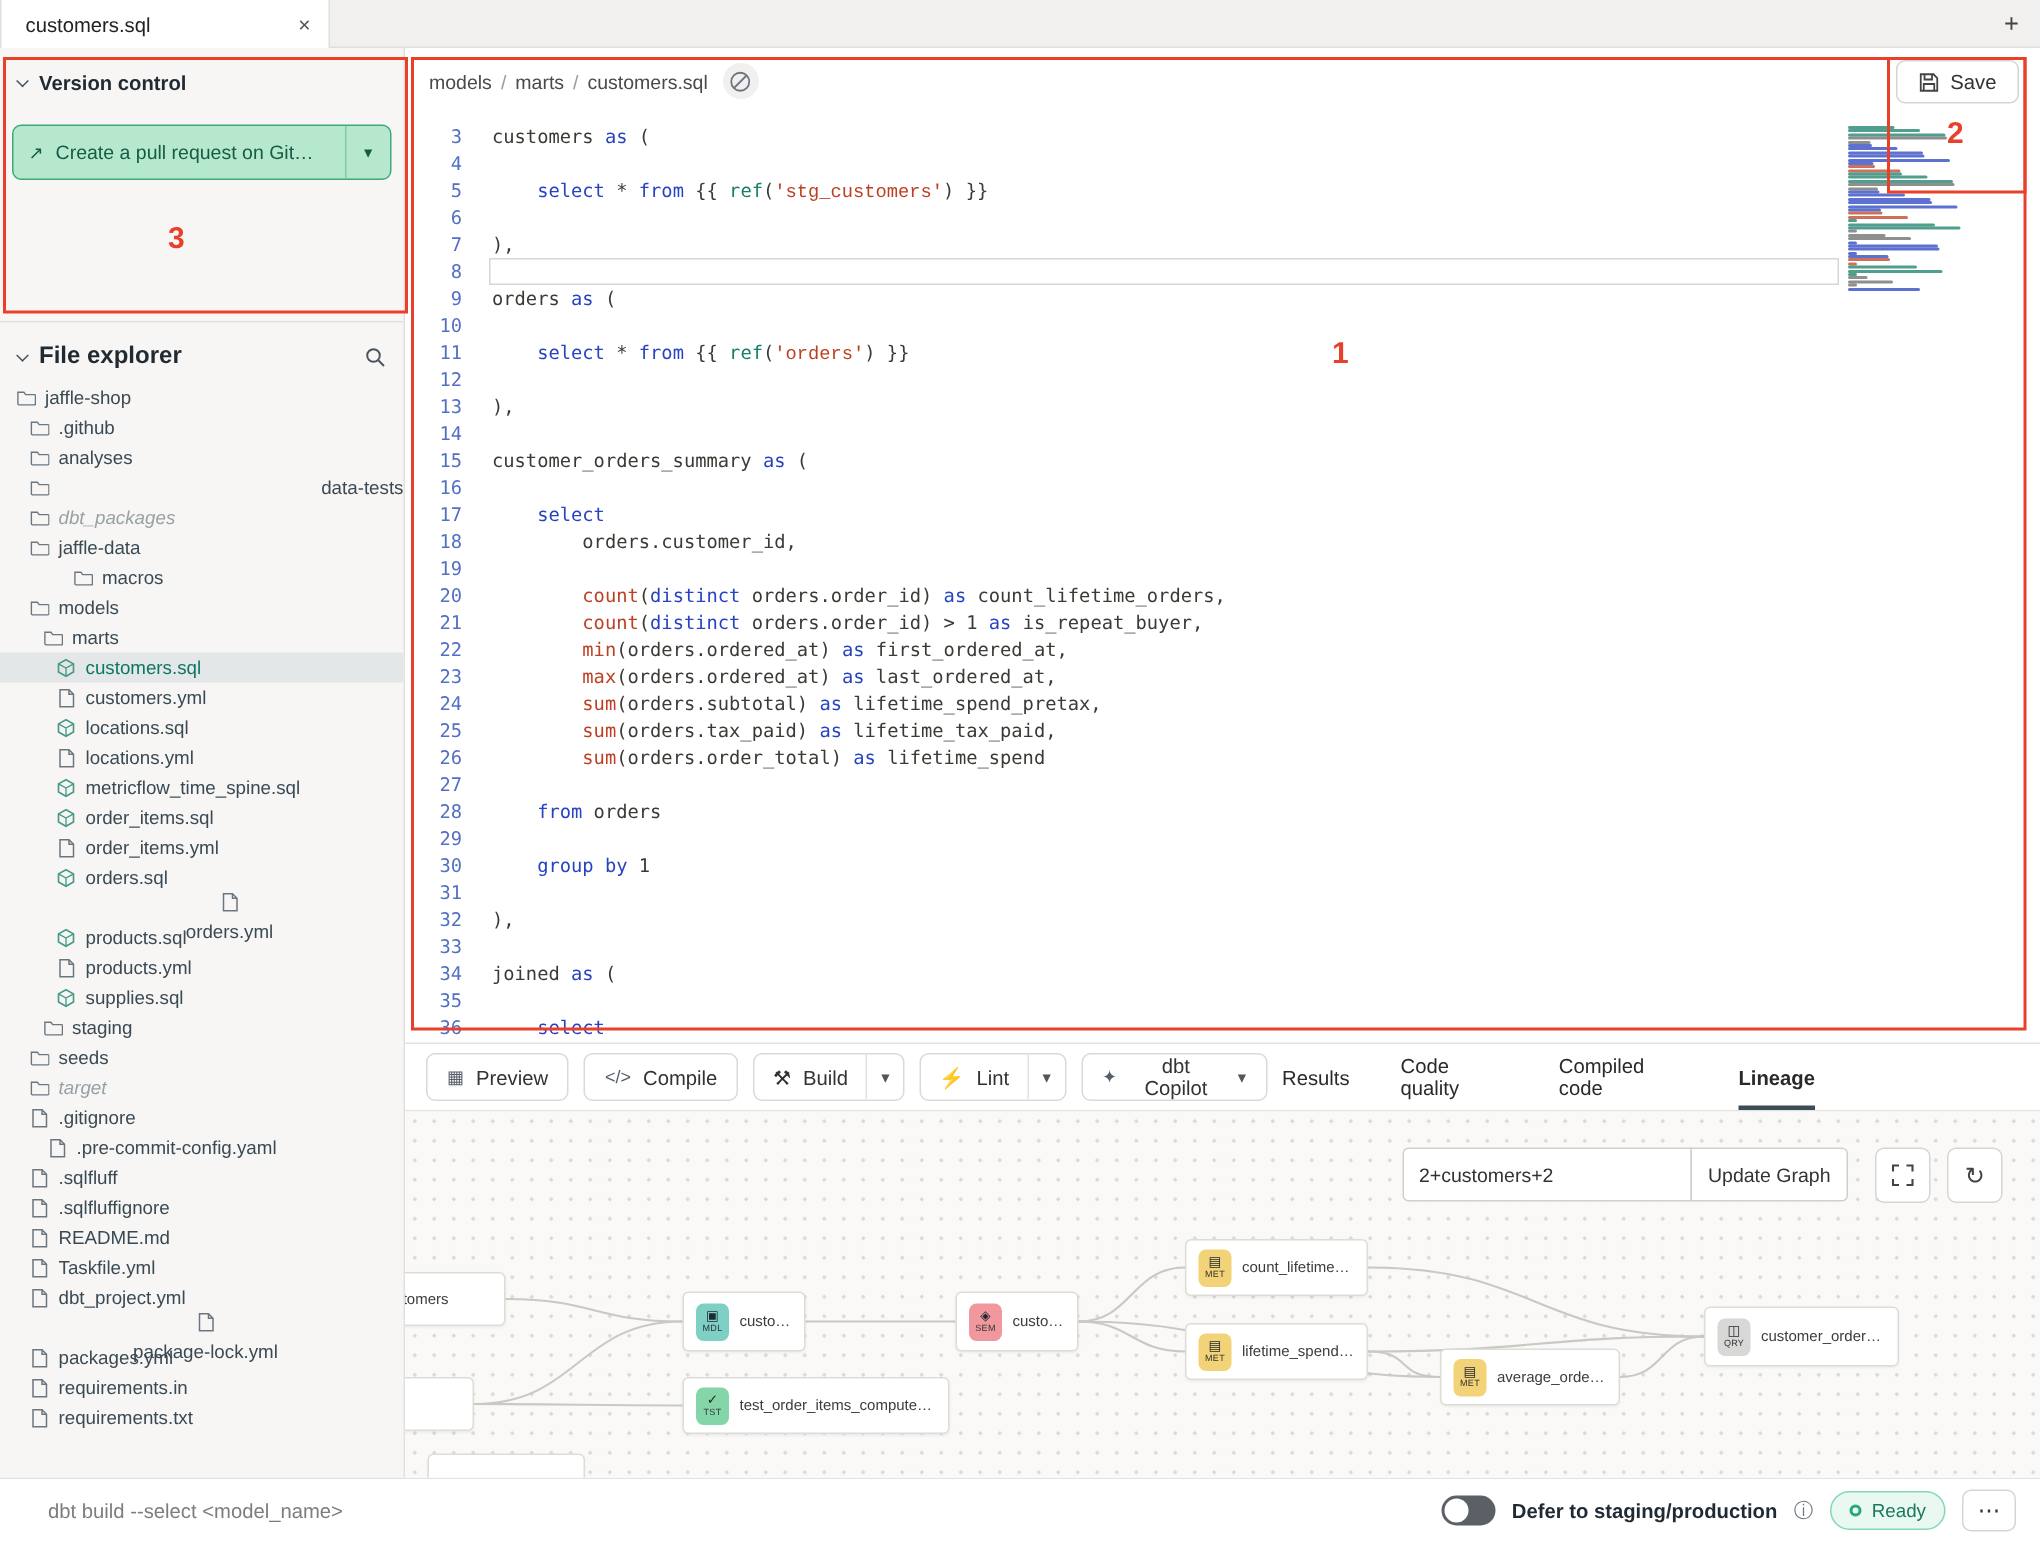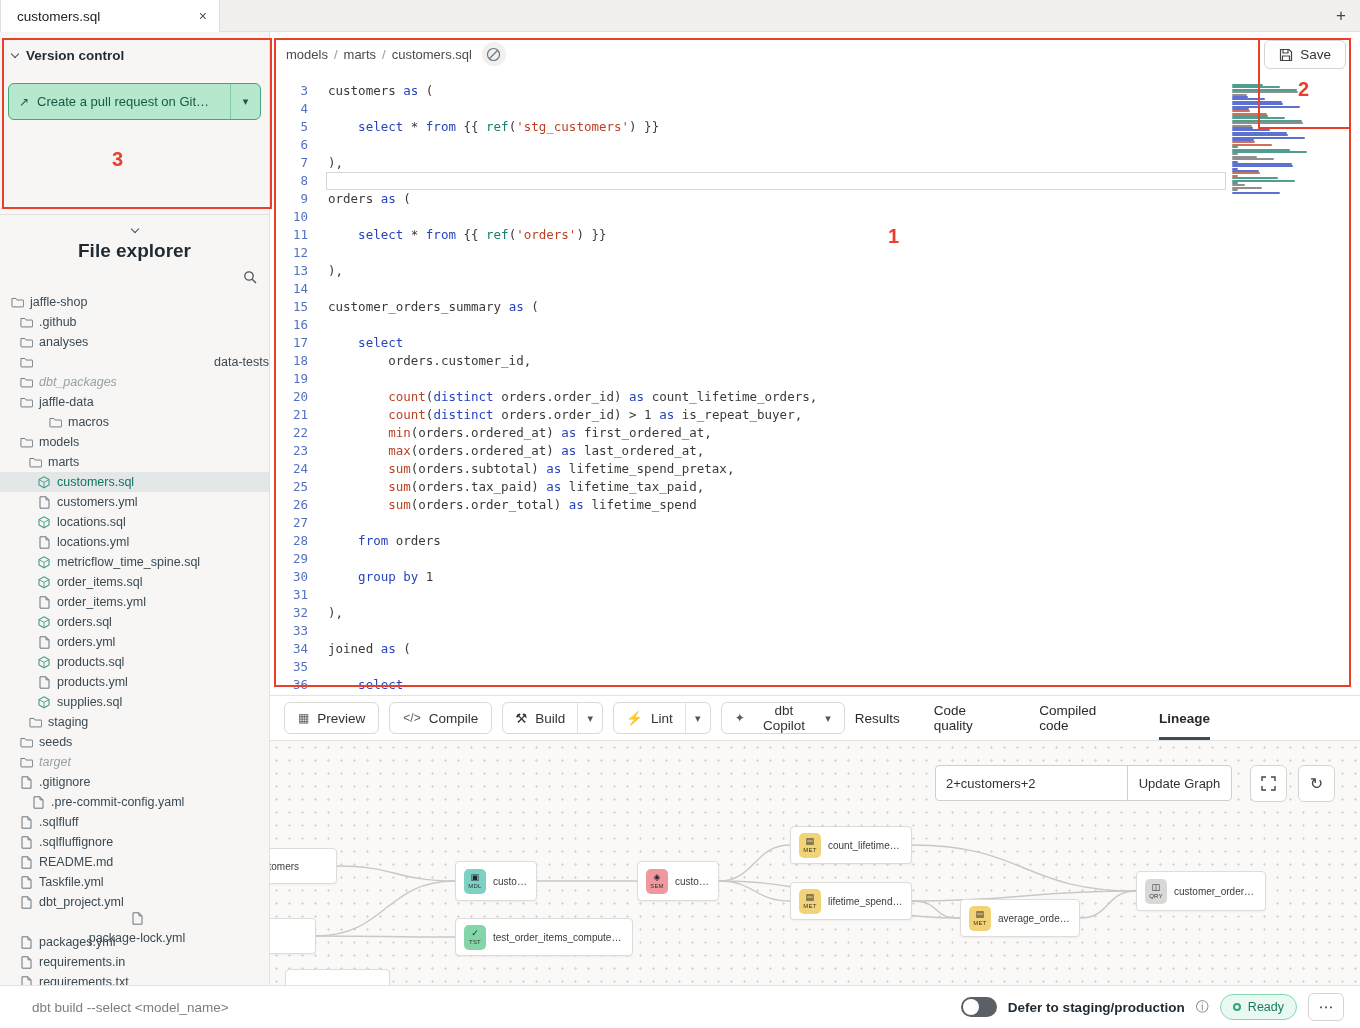--- a/index.html
+++ b/index.html
@@ -26,21 +26,21 @@
   .vc-section { height:183px; border-bottom:1px solid #e2e1de; }
   .section-header { display:flex; align-items:center; gap:8px; padding:16px 12px 10px 12px; font-size:13.5px; font-weight:700; color:#1f2a33; }
   .chev { width:6px; height:6px; border-right:1.5px solid #44505a; border-bottom:1.5px solid #44505a; transform:rotate(45deg); margin-top:-3px; flex:none; }
   .pr-split { display:flex; margin:10px 8px 0 8px; height:37px; border:1px solid #3fa87c; border-radius:6px; overflow:hidden; background:#b5e8cd; }
   .pr-main { flex:1; display:flex; align-items:center; gap:8px; padding:0 10px; font-size:13px; color:#155b46; cursor:pointer; overflow:hidden; white-space:nowrap; }
   .pr-main .ext { font-size:12px; }
   .pr-label { overflow:hidden; text-overflow:ellipsis; }
   .pr-chev { width:30px; display:flex; align-items:center; justify-content:center; border-left:1px solid #7ecba4; color:#155b46; font-size:11px; cursor:pointer; }
 
   
-  .fe-header { display:flex; align-items:center; gap:8px; padding:14px 12px 8px 12px; font-size:19px; font-weight:700; color:#1f2a33;flex-direction:column; }
+  .fe-header { display:flex; align-items:center; gap:8px; padding:14px 12px 8px 12px; font-size:16px; font-weight:700; color:#1f2a33; }
   .fe-search { margin-left:auto; cursor:pointer; display:flex; }
   .file-tree { font-size:12.5px; color:#3a4a54; }
   .tree-row { height:20px; display:flex; align-items:center; gap:6px; cursor:pointer; white-space:nowrap; }
   .tree-row.selected { background:#e3e7e7; color:#0c7666; }
   .tree-row.muted { color:#98a1a6; font-style:italic; }
   .tree-icon { display:flex; width:14px; justify-content:center; flex:none; }
 
   
   .editor-top { position:relative; height:44px; display:flex; align-items:center; padding:0 16px; }
   .breadcrumb { display:flex; align-items:center; gap:6px; font-size:13px; color:#4a4a4a; }
@@ -50,21 +50,21 @@
 
   
   .editor { position:relative; height:619px; font-family:"DejaVu Sans Mono", monospace; font-size:12.5px; overflow:hidden; }
   .gutter { position:absolute; left:0; top:6px; width:50px; text-align:right; color:#5470c4; }
   .gutter div { height:18px; line-height:18px; padding-right:12px; }
   .code { position:absolute; left:58px; top:6px; right:130px; white-space:pre; }
   .code-line { height:18px; line-height:18px; }
   .tok-p { color:#3d3a35; }
   .tok-k { color:#2743c0; }
   .tok-f { color:#bc4123; }
-  .tok-s { color:#bc4123; }
+  .tok-s { color:#bc4123;font-family:Liberation Mono, monospace; }
   .tok-j { color:#177e6a; }
   .cursor-line-box { position:absolute; left:56px; width:900px; height:18px; border:1px solid #d6d6d2; }
   .minimap { position:absolute; top:8px; right:38px; width:90px; }
   .mm-row { height:2px; margin-bottom:0.4px; border-radius:1px; opacity:.75; }
 
   
   .cmdbar { height:46px; border-top:1px solid #e3e2df; border-bottom:1px solid #e3e2df; display:flex; align-items:center; padding-left:14px; gap:10px; }
   .btn { height:32px; display:flex; align-items:center; gap:8px; background:#fff; border:1px solid #d9d9d6; border-radius:6px; padding:0 13px; font-size:13.5px; color:#333; cursor:pointer; }
   .btn .bicon { color:#55606a; font-size:12px; }
   .split { display:flex; height:32px; border:1px solid #d9d9d6; border-radius:6px; overflow:hidden; background:#fff; }
@@ -283,21 +283,21 @@
           </div>
           <div class="tree-row" style="padding-left: 37px;">
             <span class="tree-icon">
               <svg width="12" height="13" viewBox="0 0 12 13">
                 <path d="M6 .8l5 2.8V9L6 11.8 1 9V3.6z" fill="none" stroke="#489a88" stroke-width="1.1"></path>
                 <path d="M1 3.6L6 6.4l5-2.8M6 6.4v5.4" fill="none" stroke="#489a88" stroke-width=".9"></path>
               </svg>
             </span>
             <span>orders.sql</span>
           </div>
-          <div class="tree-row" style="padding-left: 37px;">
+          <div class="tree-row" style="padding-left: 37px; flex-direction: column;">
             <span class="tree-icon">
               <svg width="11" height="13" viewBox="0 0 11 13">
                 <path d="M1 .8h6l3 3v8.4H1z" fill="none" stroke="#6b7680"></path>
                 <path d="M7 .8v3h3" fill="none" stroke="#6b7680"></path>
               </svg>
             </span>
             <span>orders.yml</span>
           </div>
           <div class="tree-row" style="padding-left: 37px;">
             <span class="tree-icon">

